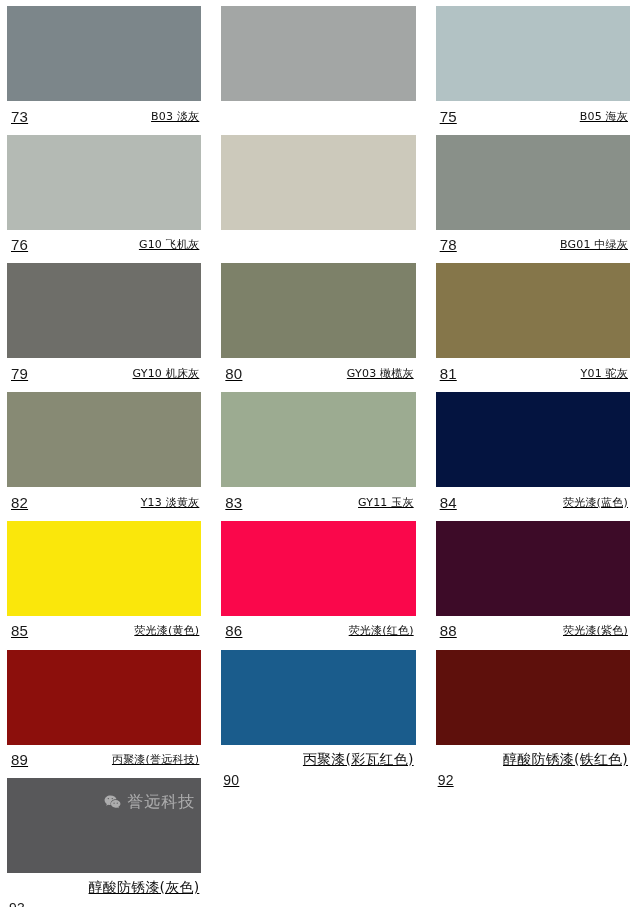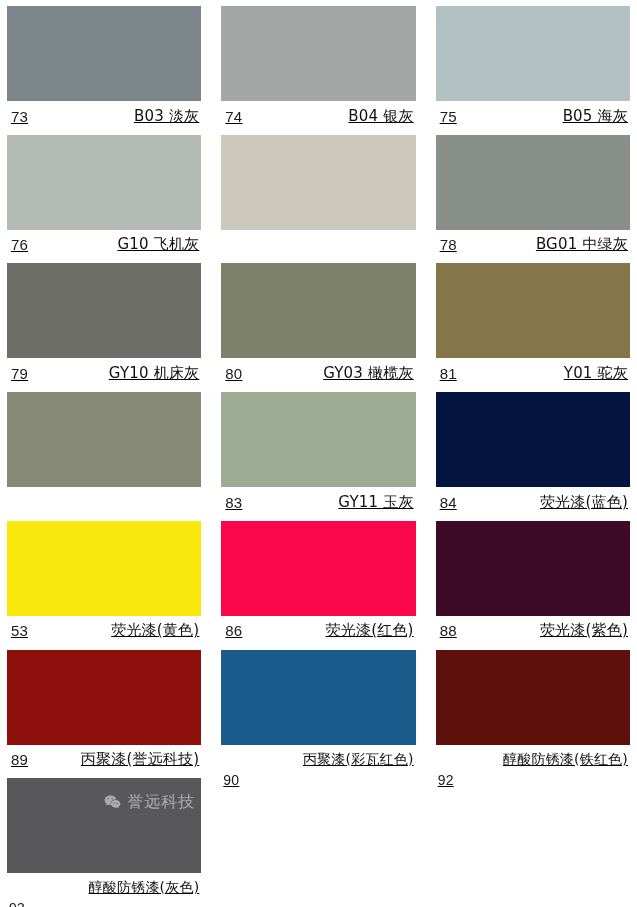--- a/index.html
+++ b/index.html
@@ -56,21 +56,21 @@
 
   .swatch-index {
     font-size: 15px;
     color: #1a1a1a;
     font-family: "Liberation Sans", "DejaVu Sans", sans-serif;
     letter-spacing: 0.2px;
     flex: 0 0 auto;
   }
 
   .swatch-name {
-    font-size: 15px;
+    font-size: 11px;
     color: #111111;
     font-family: "DejaVu Sans", "Liberation Sans", sans-serif;
     letter-spacing: 0.2px;
     flex: 0 0 auto;
     text-align: right;
   }
 
   
   .swatch-cell.long-name .swatch-caption { padding-left: 2px; }
   .swatch-cell.long-name .swatch-index { font-size: 14px; margin-top: 40px; }
@@ -105,24 +105,20 @@
 <div id="swatch-grid">
     <div class="swatch-cell">
       <div class="swatch-chip" title="#7c868a" style="background: rgb(124, 134, 138);"></div>
       <div class="swatch-caption">
         <span class="swatch-index">73</span>
         <span class="swatch-name">B03 淡灰</span>
       </div>
     </div>
     <div class="swatch-cell">
       <div class="swatch-chip" title="#a3a6a5" style="background: rgb(163, 166, 165);"></div>
-      <div class="swatch-caption">
-        <span class="swatch-index">74</span>
-        <span class="swatch-name">B04 银灰</span>
-      </div>
     </div>
     <div class="swatch-cell">
       <div class="swatch-chip" title="#b2c2c4" style="background: rgb(178, 194, 196);"></div>
       <div class="swatch-caption">
         <span class="swatch-index">75</span>
         <span class="swatch-name">B05 海灰</span>
       </div>
     </div>
     <div class="swatch-cell">
       <div class="swatch-chip" title="#b4bab4" style="background: rgb(180, 186, 180);"></div>
@@ -157,39 +153,43 @@
     </div>
     <div class="swatch-cell">
       <div class="swatch-chip" title="#85764a" style="background: rgb(133, 118, 74);"></div>
       <div class="swatch-caption">
         <span class="swatch-index">81</span>
         <span class="swatch-name">Y01 驼灰</span>
       </div>
     </div>
     <div class="swatch-cell">
       <div class="swatch-chip" title="#878a74" style="background: rgb(135, 138, 116);"></div>
+      <div class="swatch-caption">
+        <span class="swatch-index">82</span>
+        <span class="swatch-name">Y13 淡黄灰</span>
+      </div>
     </div>
     <div class="swatch-cell">
       <div class="swatch-chip" title="#9cab91" style="background: rgb(156, 171, 145);"></div>
       <div class="swatch-caption">
         <span class="swatch-index">83</span>
         <span class="swatch-name">GY11 玉灰</span>
       </div>
     </div>
     <div class="swatch-cell">
       <div class="swatch-chip" title="#041440" style="background: rgb(4, 20, 64);"></div>
       <div class="swatch-caption">
         <span class="swatch-index">84</span>
         <span class="swatch-name">荧光漆(蓝色)</span>
       </div>
     </div>
     <div class="swatch-cell">
       <div class="swatch-chip" title="#fae70b" style="background: rgb(250, 231, 11);"></div>
       <div class="swatch-caption">
-        <span class="swatch-index">53</span>
+        <span class="swatch-index">85</span>
         <span class="swatch-name">荧光漆(黄色)</span>
       </div>
     </div>
     <div class="swatch-cell">
       <div class="swatch-chip" title="#fa074b" style="background: rgb(250, 7, 75);"></div>
       <div class="swatch-caption">
         <span class="swatch-index">86</span>
         <span class="swatch-name">荧光漆(红色)</span>
       </div>
     </div>

